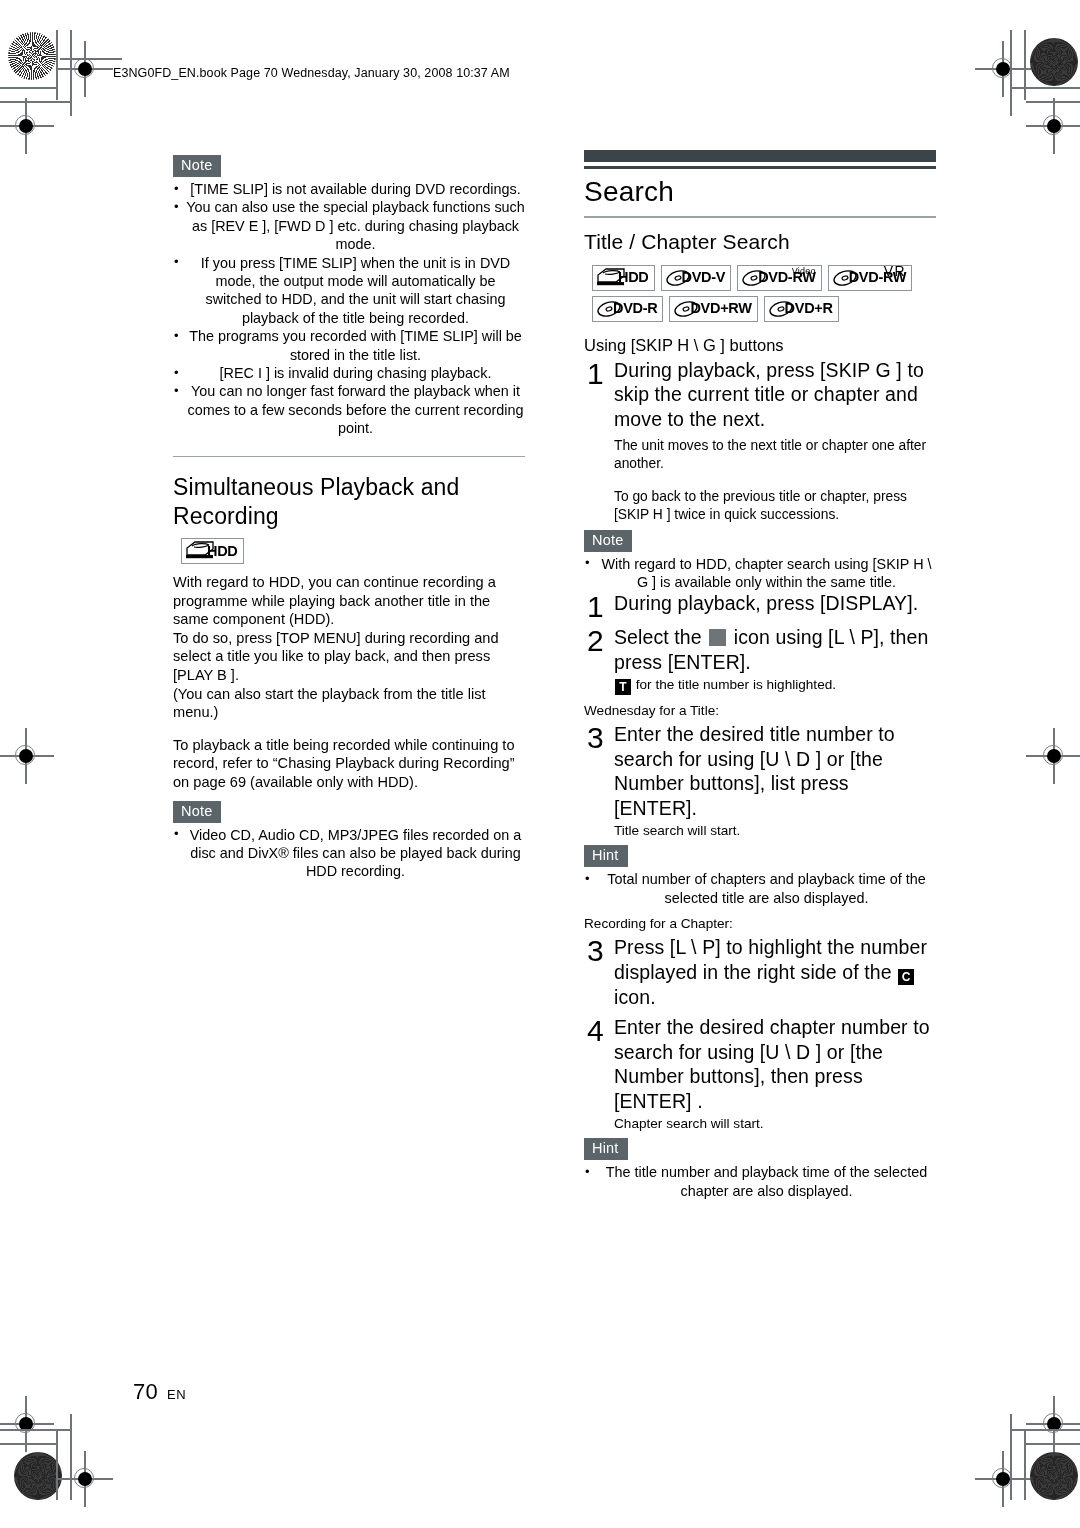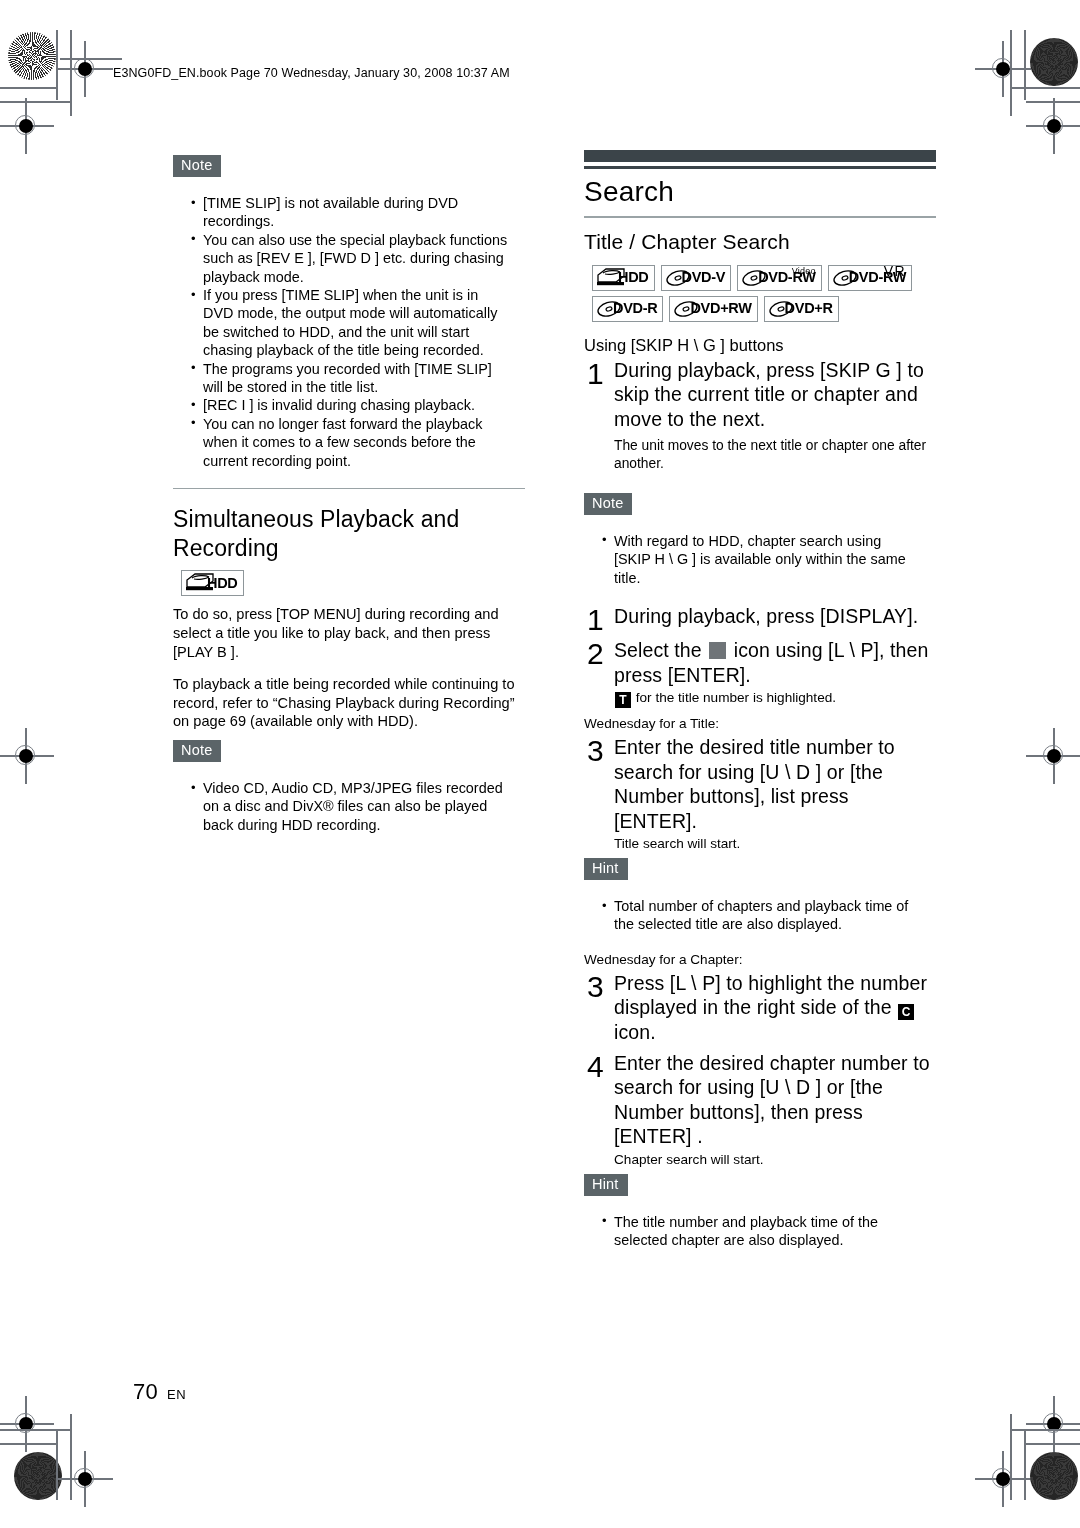--- a/index.html
+++ b/index.html
@@ -94,21 +94,21 @@
     font-size: 14.5px;
     line-height: 19px;
     padding: 1px 9px 2px 8px;
     letter-spacing: 0.2px;
   }
   .chip-wrap { margin: 0 0 3px 0; }
 
   
   ul.bullets {
     list-style: none;
-    margin: 17px; padding: 0;
+    margin: 0; padding: 0; text-align: center;
   }
   ul.bullets li {
     position: relative;
     padding-left: 13px;
     margin: 0 0 0 0;
     font-size: 14.4px;
     line-height: 18.4px;
   }
   ul.bullets li::before {
     content: "\2022";
@@ -389,21 +389,23 @@
         <svg class="hdd-glyph" viewBox="0 0 32 22">
           <path d="M3 14 L3 8 L11 2 L29 2 L29 9 L21 15 L3 15 Z" fill="#fff" stroke="#000" stroke-width="1.3"></path>
           <path d="M8 6 C12 3, 22 3, 25 5" fill="none" stroke="#000" stroke-width="1.1"></path>
           <path d="M25 5 C22 7, 14 8, 10 7" fill="none" stroke="#000" stroke-width="1.1"></path>
           <rect x="2" y="15" width="27" height="3.2" fill="#000"></rect>
         </svg>
         <span class="label">HDD</span>
       </div>
     </div>
 
+    <p class="body-p">With regard to HDD, you can continue recording a programme while playing back another title in the same component (HDD).</p>
     <p class="body-p">To do so, press [TOP MENU] during recording and select a title you like to play back, and then press [PLAY B ].</p>
+    <p class="body-p">(You can also start the playback from the title list menu.)</p>
     <div class="gap"></div>
     <p class="body-p">To playback a title being recorded while continuing to record, refer to “Chasing Playback during Recording” on page 69 (available only with HDD).</p>
 
     <div class="gap-sm"></div>
     <div class="chip-wrap">
       <span class="chip">Note</span>
     </div>
     <ul class="bullets">
       <li>Video CD, Audio CD, MP3/JPEG files recorded on a disc and DivX® files can also be played back during HDD recording.</li>
     </ul>
@@ -477,20 +479,21 @@
       </div>
     </div>
 
     <h3 class="h4-title">Using [SKIP H  \ G  ] buttons</h3>
     <div class="step">
       <div class="step-num">1</div>
       <div class="step-text">During playback, press [SKIP G  ] to skip the current title or chapter and move to the next.</div>
     </div>
     <p class="indent-p" style="margin-top:6px;">The unit moves to the next title or chapter one after another.</p>
     <div class="gap"></div>
+    <p class="indent-p">To go back to the previous title or chapter, press [SKIP H  ] twice in quick successions.</p>
 
     <div class="gap-xs"></div>
     <div class="chip-wrap">
       <span class="chip">Note</span>
     </div>
     <ul class="bullets">
       <li>With regard to HDD, chapter search using [SKIP H   \ G  ] is available only within the same title.</li>
     </ul>
 
 
@@ -521,21 +524,21 @@
     <p class="step-sub">Title search will start.</p>
 
     <div class="gap-xs"></div>
     <div class="chip-wrap">
       <span class="chip">Hint</span>
     </div>
     <ul class="bullets">
       <li>Total number of chapters and playback time of the selected title are also displayed.</li>
     </ul>
 
-    <p class="sub-label" style="margin-top:8px;">Wednesday for a Chapter:</p>
+    <p class="sub-label" style="margin-top:8px;">Recording for a Chapter:</p>
 
     <div class="step">
       <div class="step-num">3</div>
       <div class="step-text">
         <span>Press [L \ P] to highlight the number displayed in the right side of the</span>
         <span class="ico-black">C</span>
         <span>icon.</span>
       </div>
     </div>
 

